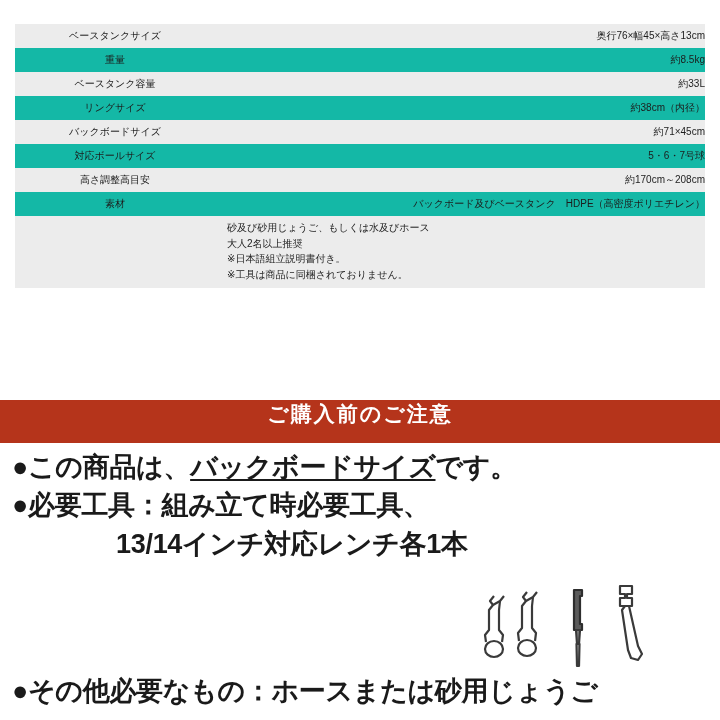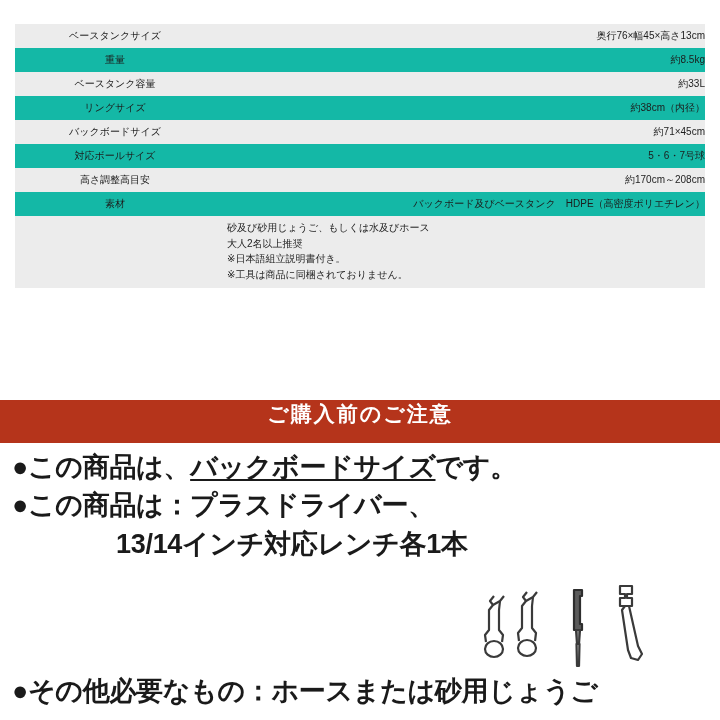--- a/index.html
+++ b/index.html
@@ -190,21 +190,21 @@
 
   <div class="notice">
     <div class="notice-line">
       <span class="dot">●</span>
       <span class="txt">この商品は、</span>
       <span class="txt underline-red">バックボードサイズ</span>
       <span class="txt">です。</span>
     </div>
     <div class="notice-line">
       <span class="dot">●</span>
-      <span class="txt">この商品は：プラスドライバー、</span>
+      <span class="txt">必要工具：組み立て時必要工具、</span>
     </div>
     <div class="notice-indent">13/14インチ対応レンチ各1本</div>
   </div>
 
   <svg class="tools" viewBox="0 0 230 90">
 
     <g fill="none" stroke="#3a3a3a" stroke-width="2.2" stroke-linejoin="round">
       <path d="M24 12 L20 17 L23 21 L19 26 L19 46 L15 51 L16 58"></path>
       <path d="M34 12 L30 17 L23 21"></path>
       <path d="M30 17 L29 26 L29 46 L33 51 L32 58"></path>

